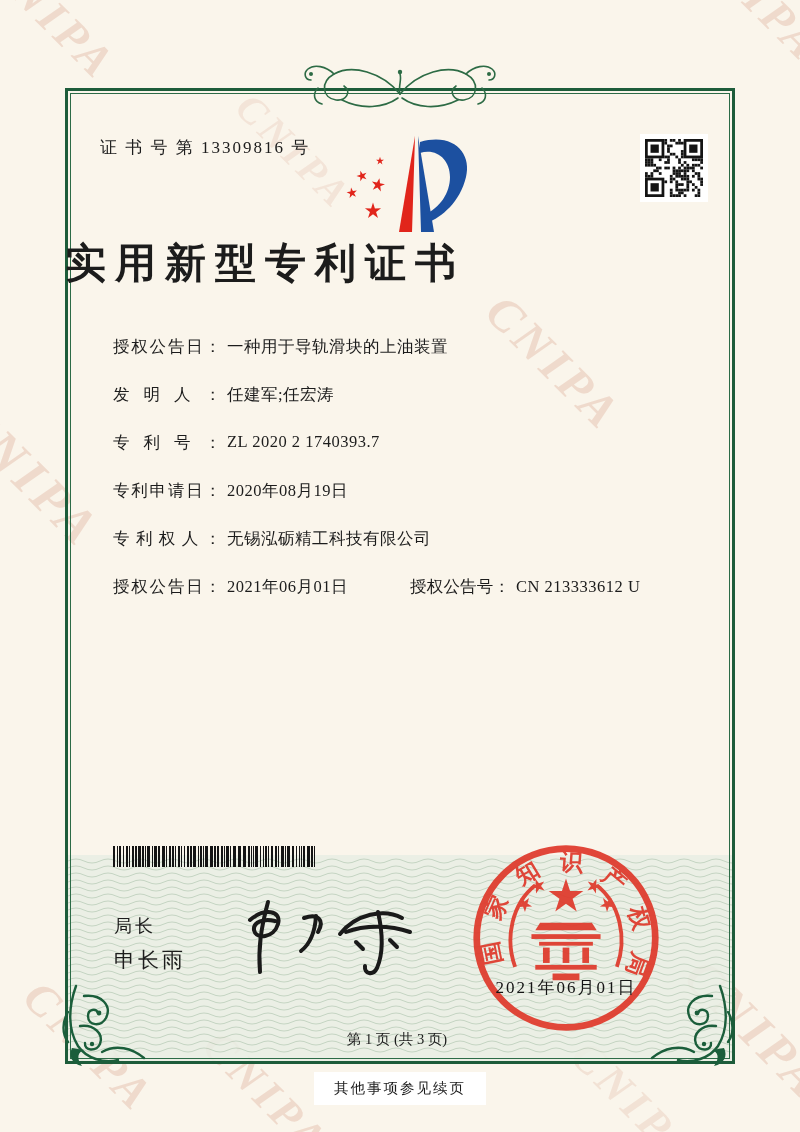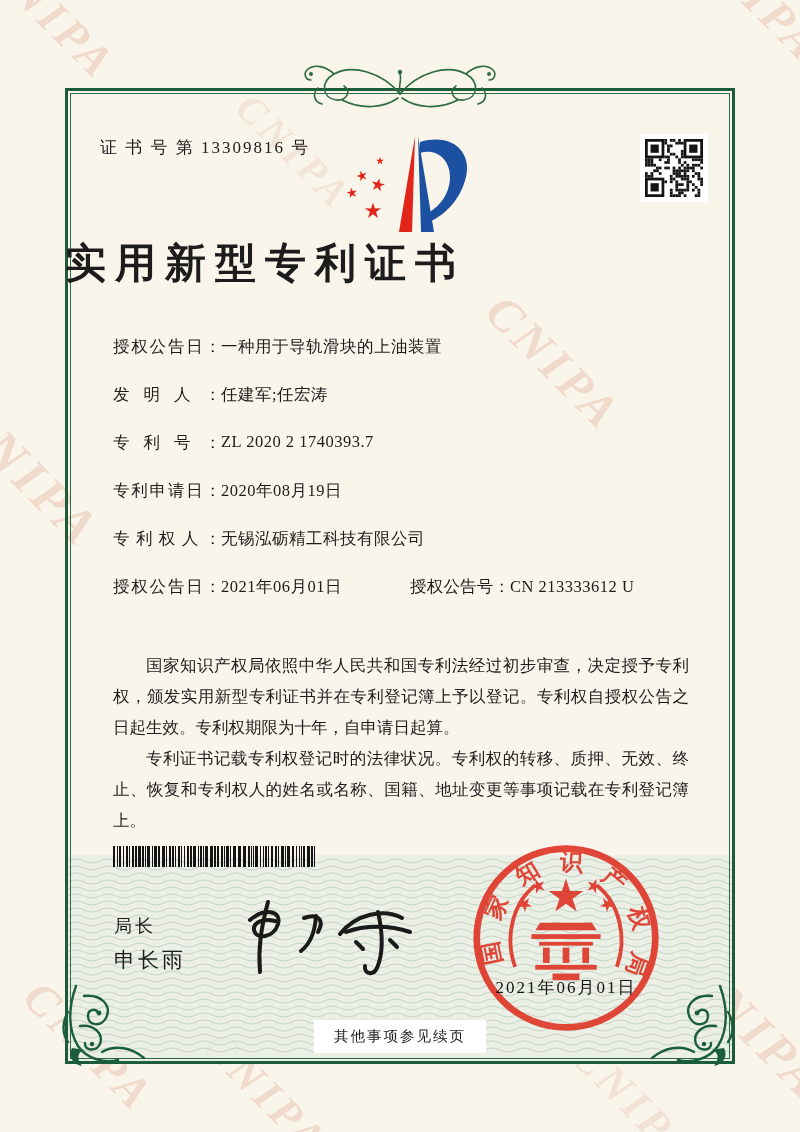--- a/index.html
+++ b/index.html
@@ -30,21 +30,21 @@
   #qr-box{position:absolute; left:640px; top:134px; width:68px; height:68px; background:#fff; z-index:5;}
   #qr-svg{position:absolute; left:5px; top:5px;}
   #title{
     position:absolute; left:65px; top:236px; width:664px; 
     font-size:41px; font-weight:bold; letter-spacing:9px; z-index:5;
   }
   
   #fields{position:absolute; left:113px; top:336px; width:590px; z-index:5; font-size:16.5px;}
   .frow{height:48px; white-space:nowrap;}
   .f-label{display:inline-block; width:108px; text-align:justify; text-align-last:justify; vertical-align:top;}
-  .f-value{display:inline-block; letter-spacing:.5px;}
+  .f-value{display:inline-block; margin-left:6px; letter-spacing:.5px;}
   .pair{display:inline-block;}
   .pair1{width:297px;}
   .pair .f-label2{display:inline-block; width:100px; text-align:justify; text-align-last:justify;}
   
   #body-text{
     position:absolute; left:113px; top:650px; width:576px; z-index:5;
     font-size:16.5px; line-height:31px; text-align:justify;
   }
   #body-text p{margin:0; text-indent:2em;}
   
@@ -55,21 +55,21 @@
   #signature{position:absolute; left:228px; top:888px; z-index:5;}
   
   #seal{position:absolute; left:470px; top:842px; z-index:5;}
   #seal-date{
     position:absolute; left:466px; top:976px; width:200px; text-align:center;
     font-size:17px; letter-spacing:2px; color:#141414; z-index:6;
   }
   
   #page-info{position:absolute; left:65px; top:1030px; width:664px; text-align:center; font-size:14.5px; z-index:5;}
   #cont-box{
-    position:absolute; left:50%; top:1020px; transform:translateX(-50%);
+    position:absolute; left:50%; top:1072px; transform:translateX(-50%);
     background:#ffffff; padding:7px 20px; z-index:5; font-size:14.5px; letter-spacing:2px;
   }
 </style>
 </head>
 <body>
 
 <div id="page">
 
   <span class="wm" style="left:-30px; top:-12px;  font-size:46px;">CNIPA</span>
   <span class="wm" style="left:676px; top:-30px;  font-size:46px;">CNIPA</span>
@@ -320,24 +320,20 @@
     </div>
     <div class="frow">
       <span class="pair pair1">
         <span class="f-label">授权公告日：</span><span class="f-value">2021年06月01日</span>
       </span><span class="pair">
         <span class="f-label2">授权公告号：</span><span class="f-value">CN 213333612 U</span>
       </span>
     </div>
   </div>
 
-  <div id="body-text">
-    <p>国家知识产权局依照中华人民共和国专利法经过初步审查，决定授予专利权，颁发实用新型专利证书并在专利登记簿上予以登记。专利权自授权公告之日起生效。专利权期限为十年，自申请日起算。</p>
-    <p>专利证书记载专利权登记时的法律状况。专利权的转移、质押、无效、终止、恢复和专利权人的姓名或名称、国籍、地址变更等事项记载在专利登记簿上。</p>
-  </div>
 
   <svg id="barcode-svg" width="206" height="21">
       <rect x="0" y="0" width="2" height="21" fill="#141414"></rect>
       <rect x="4" y="0" width="1" height="21" fill="#141414"></rect>
       <rect x="6" y="0" width="2" height="21" fill="#141414"></rect>
       <rect x="10" y="0" width="1" height="21" fill="#141414"></rect>
       <rect x="13" y="0" width="2" height="21" fill="#141414"></rect>
       <rect x="16" y="0" width="1" height="21" fill="#141414"></rect>
       <rect x="19" y="0" width="2" height="21" fill="#141414"></rect>
       <rect x="22" y="0" width="2" height="21" fill="#141414"></rect>

